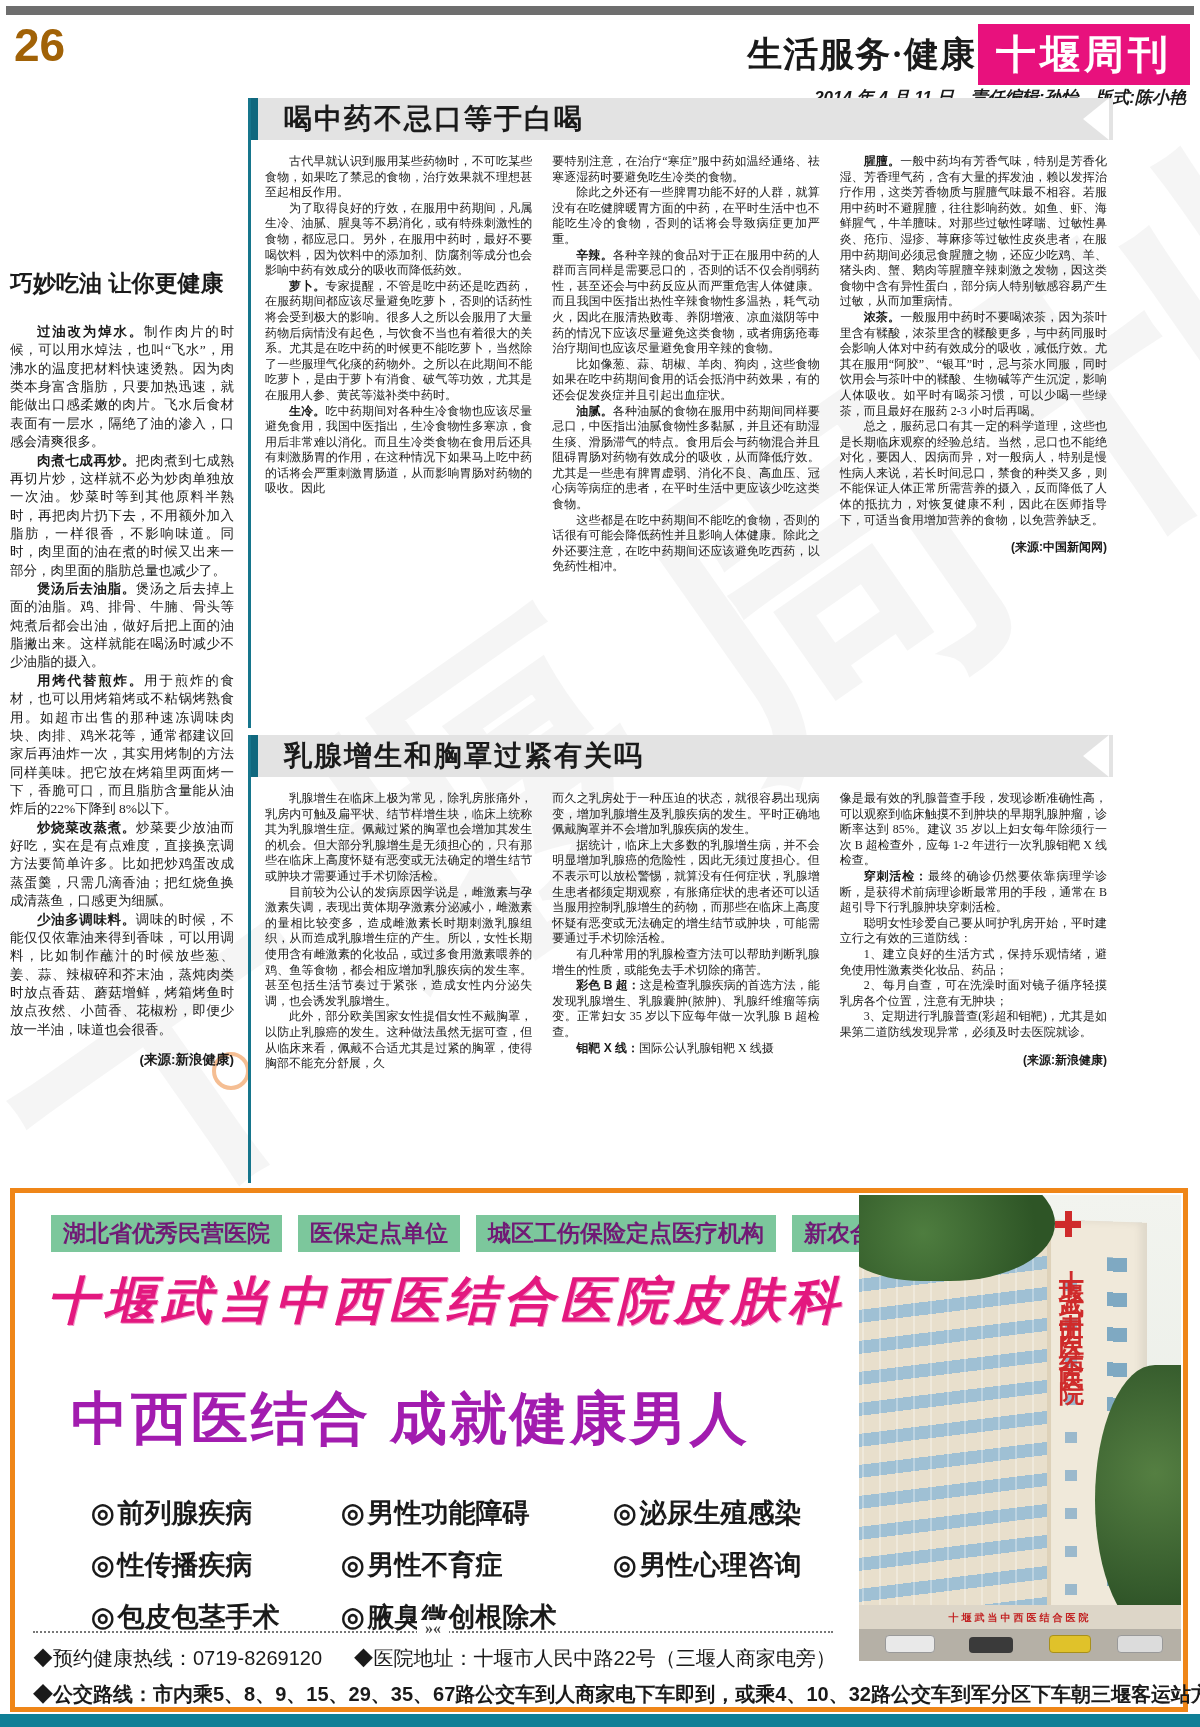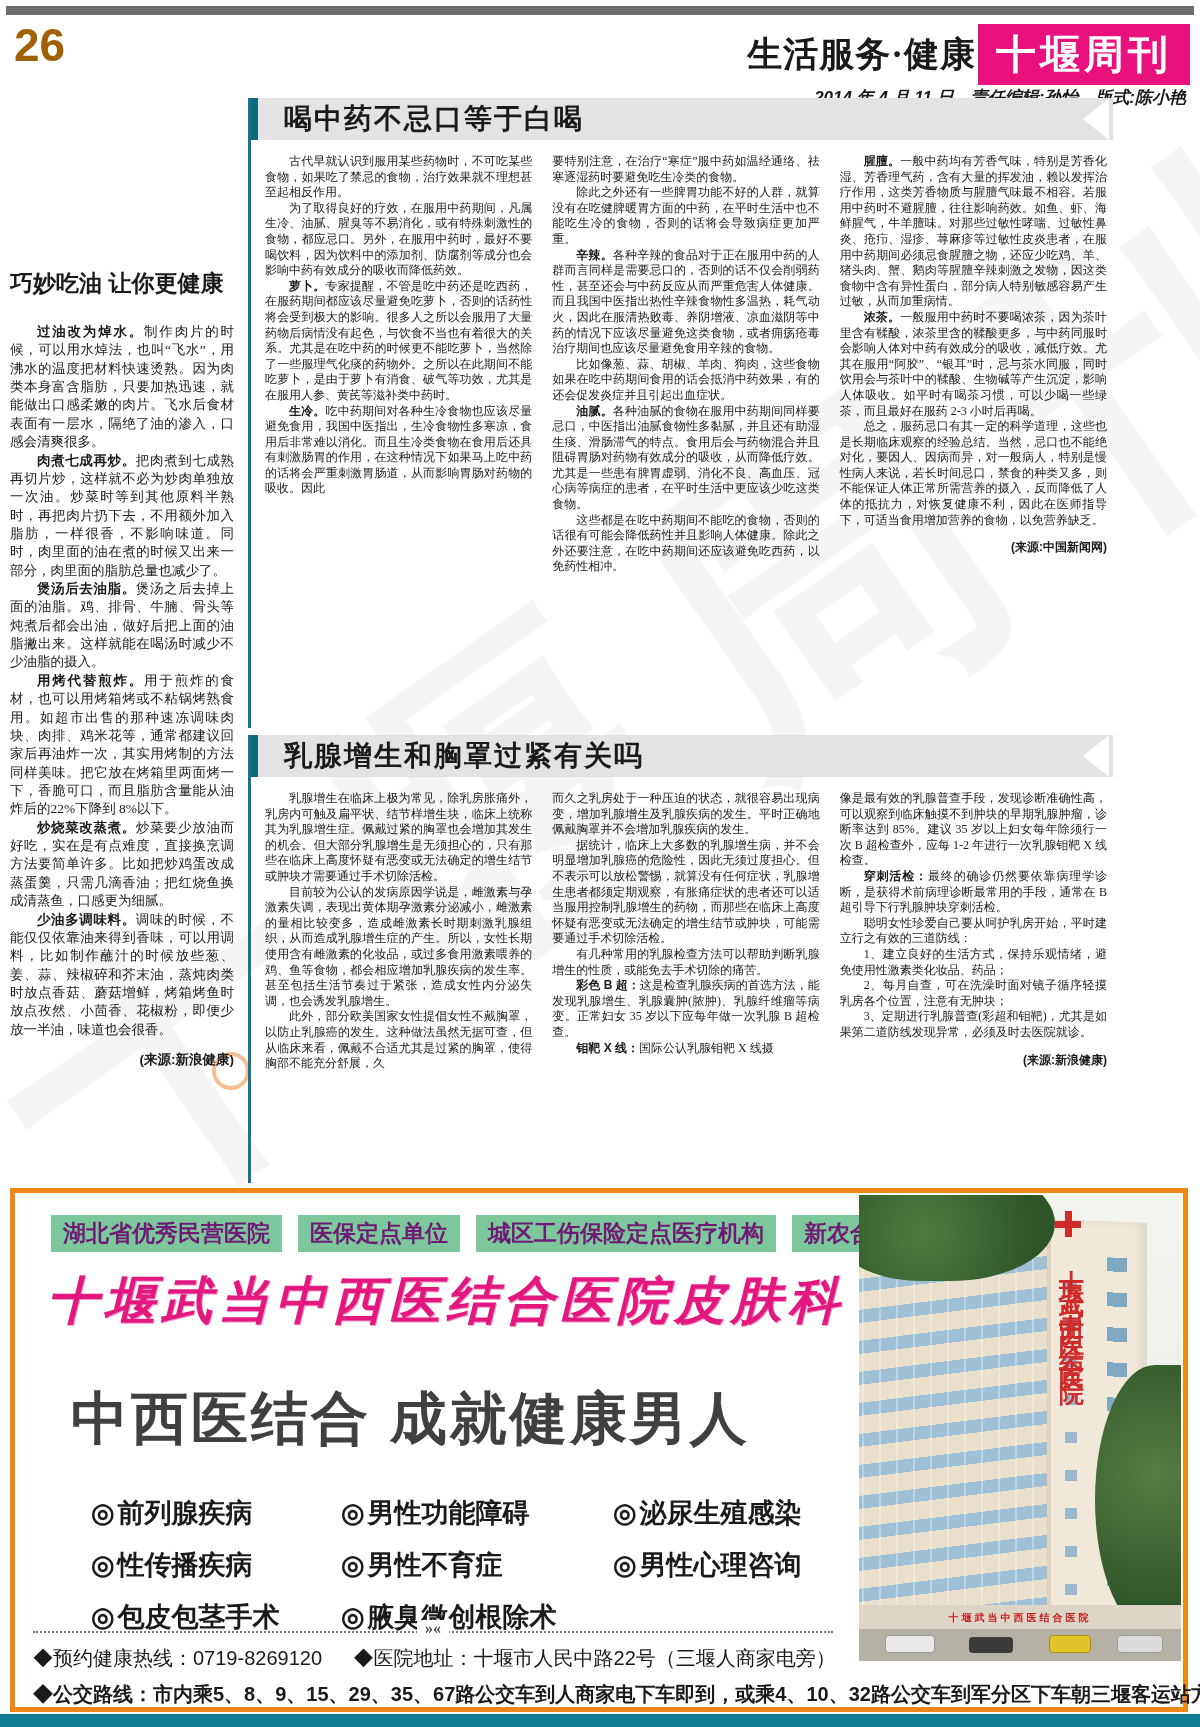--- a/index.html
+++ b/index.html
@@ -44,21 +44,21 @@
   .lead{font-family:"Liberation Sans",sans-serif;font-weight:bold;}
   
   .ad{position:absolute;left:10px;top:1188px;width:1168px;height:514px;border:5px solid #ef8618;
       background:#fff;}
   .ad-badges{position:absolute;top:22px;left:36px;display:flex;gap:16px;}
   .badge{background:#7cc79c;color:#701a75;font-family:"Liberation Sans",sans-serif;font-weight:bold;
          font-size:23px;padding:3px 12px;white-space:nowrap;}
   .ad-brand{position:absolute;top:74px;left:32px;width:810px;color:#e3187f;font-weight:bold;
             font-style:italic;font-size:51px;letter-spacing:6px;white-space:nowrap;
             text-shadow:1px 1px 0 rgba(224,24,134,.45);}
-  .ad-slogan{position:absolute;top:188px;left:56px;color:#404040;font-family:"Liberation Sans",sans-serif;
+  .ad-slogan{position:absolute;top:188px;left:56px;color:#a21caf;font-family:"Liberation Sans",sans-serif;
              font-weight:900;font-size:57px;letter-spacing:3px;white-space:nowrap;}
   .ad-services{position:absolute;top:302px;left:76px;display:grid;
                grid-template-columns:250px 272px 250px;row-gap:16px;
                font-family:"Liberation Sans",sans-serif;font-weight:bold;font-size:27px;}
   .svc{white-space:nowrap;}
   .svc .mark{margin-right:3px;}
   .ad-divider{position:absolute;top:438px;left:18px;width:800px;border-top:2px dotted #777;}
   .ad-divider .ornament{position:absolute;left:50%;top:-13px;transform:translateX(-50%);
         background:#fff;padding:0 8px;font-size:16px;color:#444;font-weight:bold;}
   .ad-line1{position:absolute;top:452px;left:18px;width:820px;font-family:"Liberation Sans",sans-serif;

